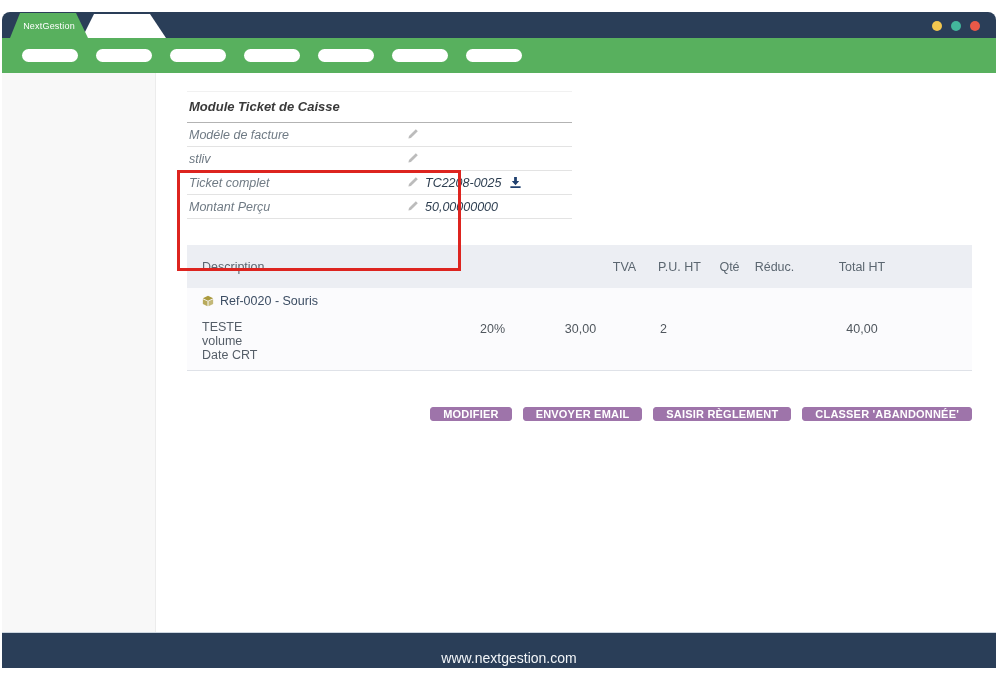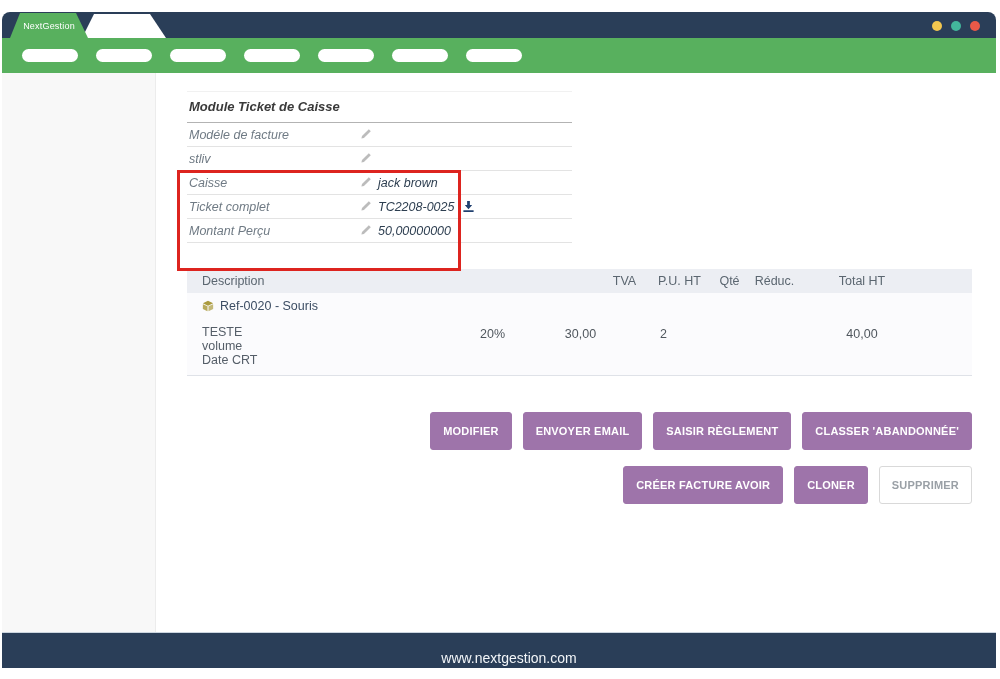--- a/index.html
+++ b/index.html
@@ -29,47 +29,47 @@
   
   .body-row { display:flex; height:559px; background:#fff; }
   .sidebar { width:154px; background:#f8f8f8; border-right:1px solid #ececec; }
   .main { flex:1; padding:18px 0 0 31px; }
   .content { width:785px; }
 
   
   .detail { width:385px; font-size:12.5px;font-style:italic; }
   .detail-title { font-weight:bold; font-size:13px; color:#3a3a3a; padding:7px 2px 8px 2px;
                   border-top:1px solid #f1f1f1; border-bottom:1px solid #b3b3b3; }
-  .drow { display:flex; align-items:center; height:24px; border-bottom:1px solid #e3e3e3; padding:0 2px; }
+  .drow { display:flex; align-items:center; height:24px; border-bottom:1px solid #e3e3e3; padding:0 2px;gap:47px; }
   .dlabel { width:170px; color:#6f7a84; }
   .dvalue { display:flex; align-items:center; gap:6px; color:#2d3e50; }
   .pencil { display:inline-flex; width:13px; height:13px; }
   .dl-icon { display:inline-flex; width:13px; height:13px; margin-left:2px; }
   .hl-wrap { position:relative; }
   .red-box { position:absolute; left:-10px; top:-1px; width:284px; height:101px;
              border:3px solid #dd241f; pointer-events:none; z-index:5; }
 
   
   .ltable { margin-top:26px; width:785px; font-size:12.5px; background:#fbfbfd;
             border-bottom:1px solid #dfe2e8; }
   .lgrid { display:grid; grid-template-columns:1fr 55px 55px 45px 45px 130px; padding:0 45px 0 15px; }
-  .lhead { background:#eceef3; color:#5b6670; height:24px; align-items:center; }
+  .lhead { background:#eceef3; color:#5b6670; height:43px; align-items:center; }
   .lhead .c { display:flex; align-items:center; }
   .c.num { justify-content:center; text-align:center; }
   .gref { height:26px; align-items:center; color:#3c4d63; }
   .gref .ref { display:flex; align-items:center; gap:6px; }
   .litem { padding:6px 45px 8px 15px;gap:33px; }
   .desc-lines { color:#555e68; line-height:14px; }
   .lval { color:#50575e; padding-top:2px; }
 
   
   .actions { margin-top:36px; }
   .btn-row { display:flex; justify-content:flex-end; gap:11px; }
   .btn-row + .btn-row { margin-top:16px; }
-  .btn { height:38px; padding:0 12px; background:#9e74aa; border:1px solid #9e74aa; border-radius:3px;
+  .btn { height:14px; padding:0 12px; background:#9e74aa; border:1px solid #9e74aa; border-radius:3px;
          color:#fff; font-weight:bold; font-size:11px; display:flex; align-items:center; letter-spacing:.2px;
          font-family:"Liberation Sans", sans-serif; cursor:pointer; white-space:nowrap;text-align:center; }
   .btn.ghost { background:#fff; border:1px solid #d9d9d9; color:#9aa0a6; }
 
   
   .footer { height:50px; background:#2a3e58; border-top:1px solid #ccd6e0;
             display:flex; align-items:center; justify-content:center;
             color:#f2f5f8; font-size:14px;padding-left:20px; }
 </style>
 </head>
@@ -129,31 +129,20 @@
                       <path d="M10.6 1.3l2.1 2.1-7.4 7.4-2.7.6.6-2.7z" fill="#bcbcbc"></path>
                     </svg>
                 </span>
                 <span></span>
               </span>
             </div>
 
             <div class="hl-wrap">
               <div class="red-box"></div>
 
-              <div class="drow">
-                <span class="dlabel">Caisse</span>
-                <span class="dvalue">
-                  <span class="pencil">
-                    <svg viewBox="0 0 14 14" width="13" height="13">
-                        <path d="M10.6 1.3l2.1 2.1-7.4 7.4-2.7.6.6-2.7z" fill="#bcbcbc"></path>
-                      </svg>
-                  </span>
-                  <span>jack brown</span>
-                </span>
-              </div>
 
               <div class="drow">
                 <span class="dlabel">Ticket complet</span>
                 <span class="dvalue">
                   <span class="pencil">
                     <svg viewBox="0 0 14 14" width="13" height="13">
                         <path d="M10.6 1.3l2.1 2.1-7.4 7.4-2.7.6.6-2.7z" fill="#bcbcbc"></path>
                       </svg>
                   </span>
                   <span>TC2208-0025</span>
@@ -227,25 +216,20 @@
             </div>
           </section>
 
           <section class="actions">
             <div class="btn-row">
               <button class="btn">MODIFIER</button>
               <button class="btn">ENVOYER EMAIL</button>
               <button class="btn">SAISIR RÈGLEMENT</button>
               <button class="btn">CLASSER 'ABANDONNÉE'</button>
             </div>
-            <div class="btn-row">
-              <button class="btn">CRÉER FACTURE AVOIR</button>
-              <button class="btn">CLONER</button>
-              <button class="btn ghost">SUPPRIMER</button>
-            </div>
           </section>
 
         </div>
       </main>
     </div>
 
     <footer class="footer">
       <span>www.nextgestion.com</span>
     </footer>
 

